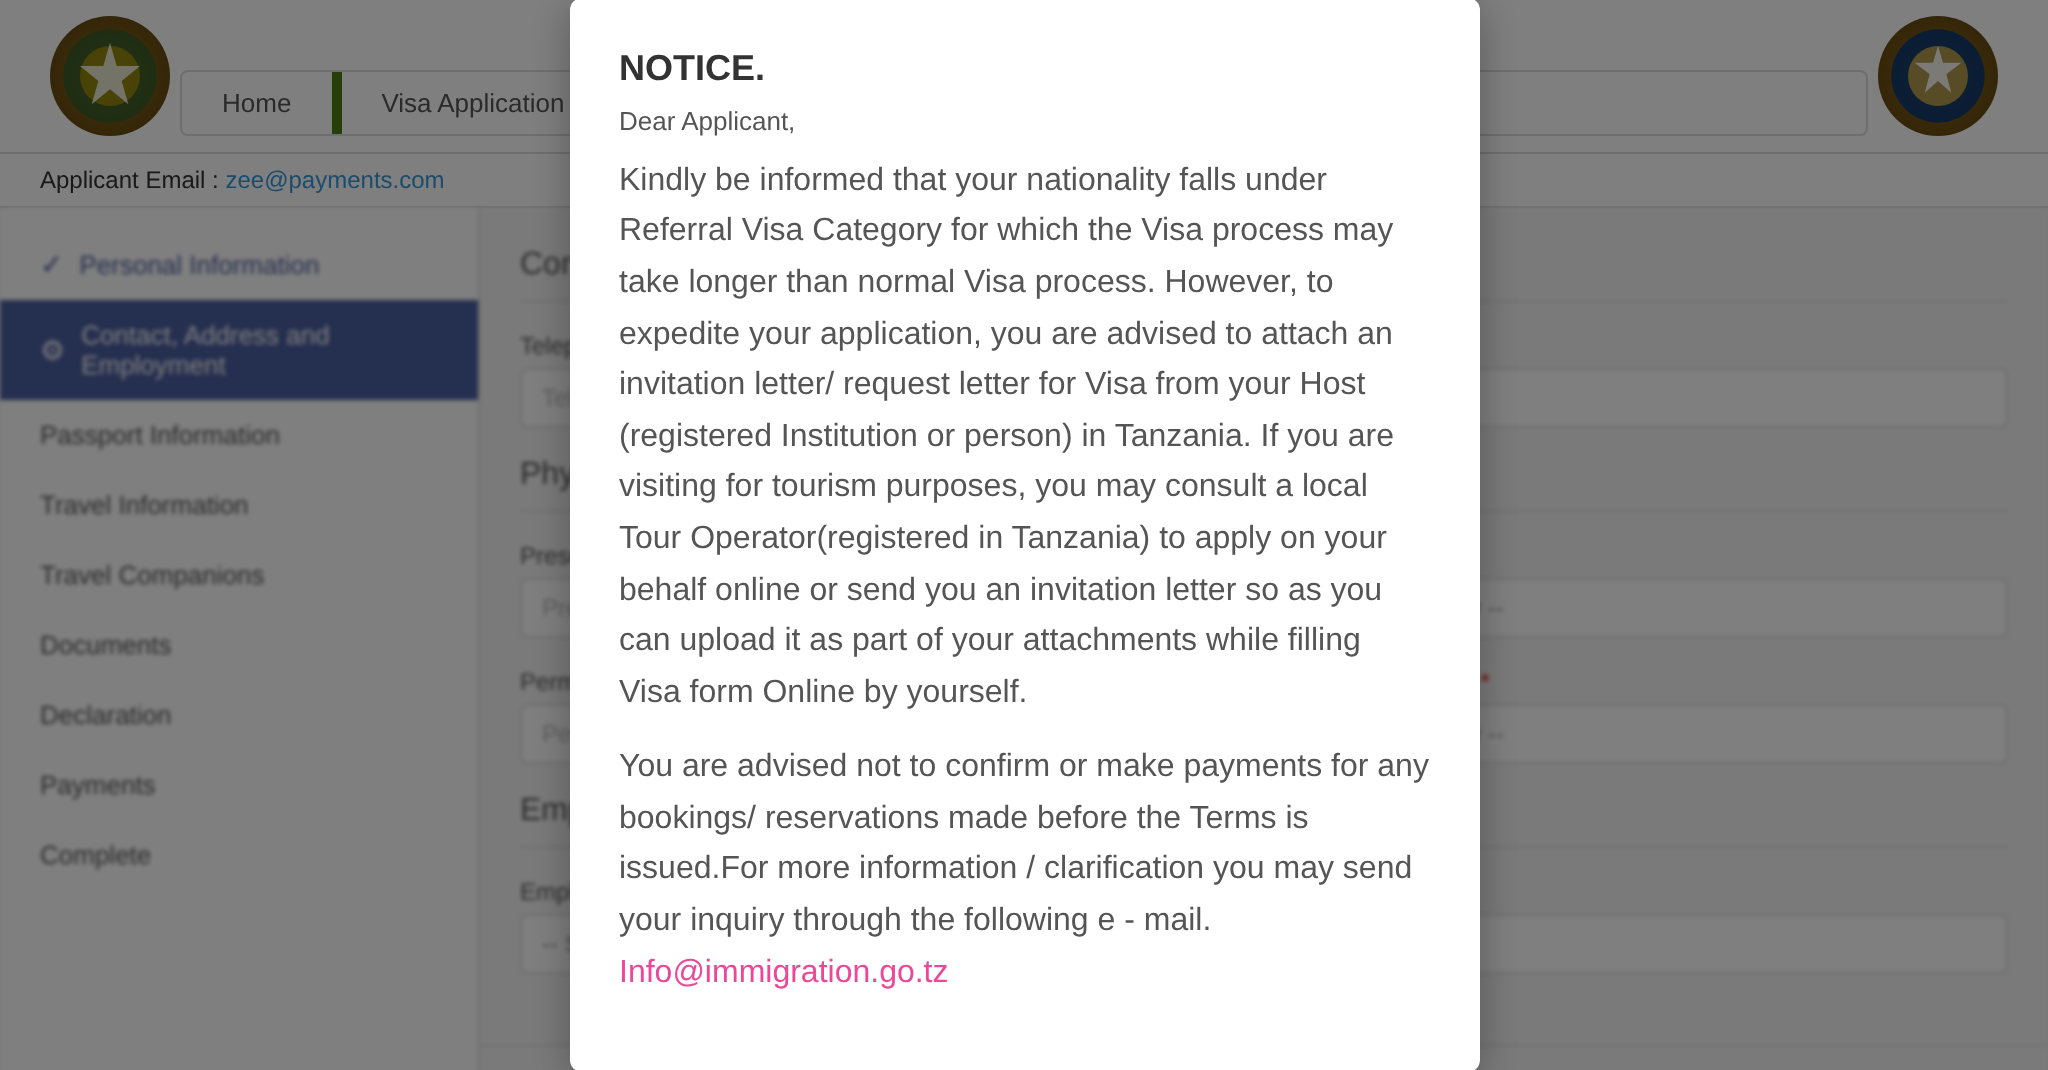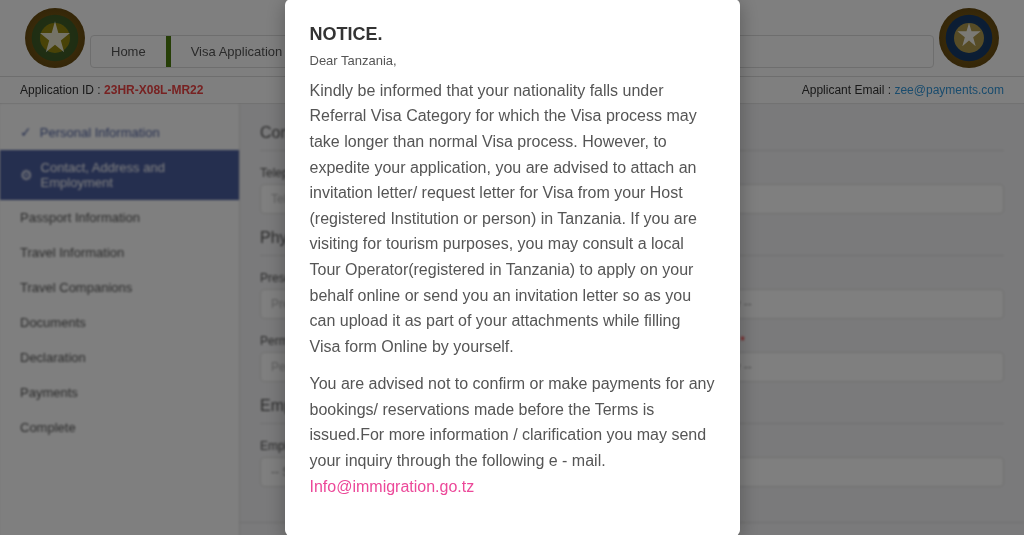--- a/index.html
+++ b/index.html
@@ -83,24 +83,20 @@
         <circle cx="30" cy="30" r="28" fill="#003580" opacity="0.8"></circle>
         <circle cx="30" cy="30" r="18" fill="#f0c040" opacity="0.7"></circle>
         <polygon points="30,12 33,22 44,22 35,29 38,40 30,33 22,40 25,29 16,22 27,22" fill="#fff" opacity="0.9"></polygon>
       </svg>
     </div>
   </div>
 </div>
 
 <div class="app-bar">
   <div>
-    <span>Application ID :</span>
-    <span style="color:#e44;font-weight:bold;">23HR-X08L-MR22</span>
-  </div>
-  <div>
     <span>Applicant Email :</span>
     <span style="color:#3498db;">zee@payments.com</span>
   </div>
 </div>
 
 <div class="layout blurred">
 
   <div class="sidebar">
     <div class="sidebar-item done">
       <span class="check">✓</span>
@@ -197,21 +193,21 @@
     <div class="footer-buttons">
       
       
     </div>
   </div>
 </div>
 
 <div class="overlay">
   <div class="modal">
     <div class="modal-title">NOTICE.</div>
-    <div class="modal-salutation">Dear Tanzania,</div>
+    <div class="modal-salutation">Dear Applicant,</div>
     <div class="modal-body">Kindly be informed that your nationality falls under Referral Visa Category for which the Visa process may take longer than normal Visa process. However, to expedite your application, you are advised to attach an invitation letter/ request letter for Visa from your Host (registered Institution or person) in Tanzania. If you are visiting for tourism purposes, you may consult a local Tour Operator(registered in Tanzania) to apply on your behalf online or send you an invitation letter so as you can upload it as part of your attachments while filling Visa form Online by yourself.</div>
     <div class="modal-body">
       <span>You are advised not to confirm or make payments for any bookings/ reservations made before the Terms is issued.For more information / clarification you may send your inquiry through the following e - mail.</span>
       <br>
       <a class="modal-link" href="#">Info@immigration.go.tz</a>
     </div>
   </div>
 </div>
 
 </body></html>

